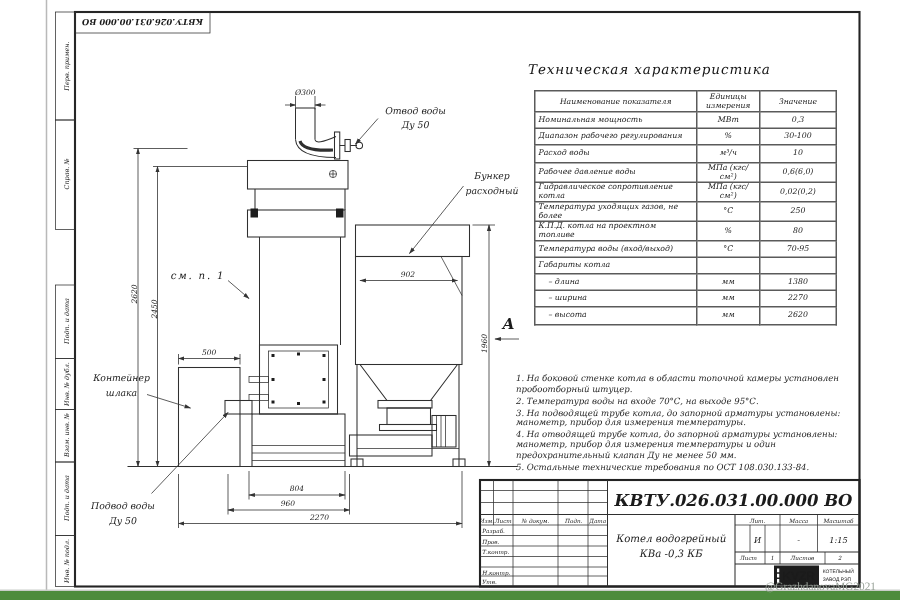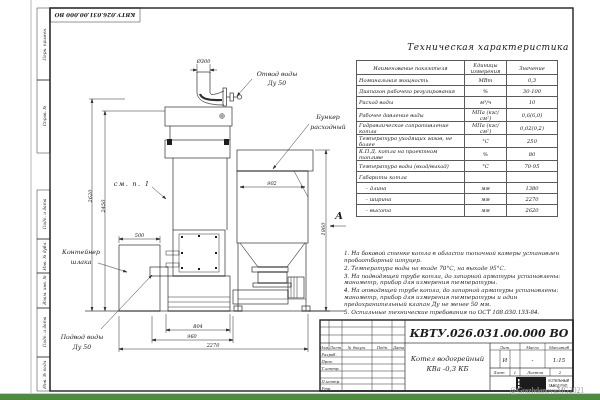--- a/index.html
+++ b/index.html
@@ -8,21 +8,21 @@
   
   #cad{position:absolute;left:0;top:0;}
   .ln{stroke:#2f2f2f;stroke-width:.7;fill:none;}
   .thin{stroke:#2f2f2f;stroke-width:.5;fill:none;}
   .thick{stroke:#232323;stroke-width:1.4;fill:none;}
   .dim{stroke:#3a3a3a;stroke-width:.55;fill:none;}
   .blk{fill:#1d1d1d;stroke:none;}
   .t{font-family:"DejaVu Serif",serif;font-style:italic;fill:#1b1b1b;}
   .ts{font-family:"Liberation Sans",sans-serif;fill:#1b1b1b;}
   
-  #spec-title{position:absolute;left:368px;top:42px;width:201px;text-align:right;
+  #spec-title{position:absolute;left:352px;top:42px;width:201px;text-align:left;
     font-style:italic;font-size:9px;letter-spacing:.6px;color:#151515;}
   table.spec{position:absolute;left:356px;top:60px;width:201px;border-collapse:collapse;
     table-layout:fixed;font-style:italic;font-size:5.2px;color:#222;}
   table.spec th,table.spec td{border:1px solid #5a5a5a;padding:0 2px;height:10.2px;
     font-weight:normal;overflow:hidden;}
   table.spec th{height:13px;text-align:center;font-size:5.1px;}
   table.spec td.name{text-align:left;white-space:pre-wrap;}
   table.spec td.c{text-align:center;}
   table.spec{border:1px solid #2a2a2a;}
   

